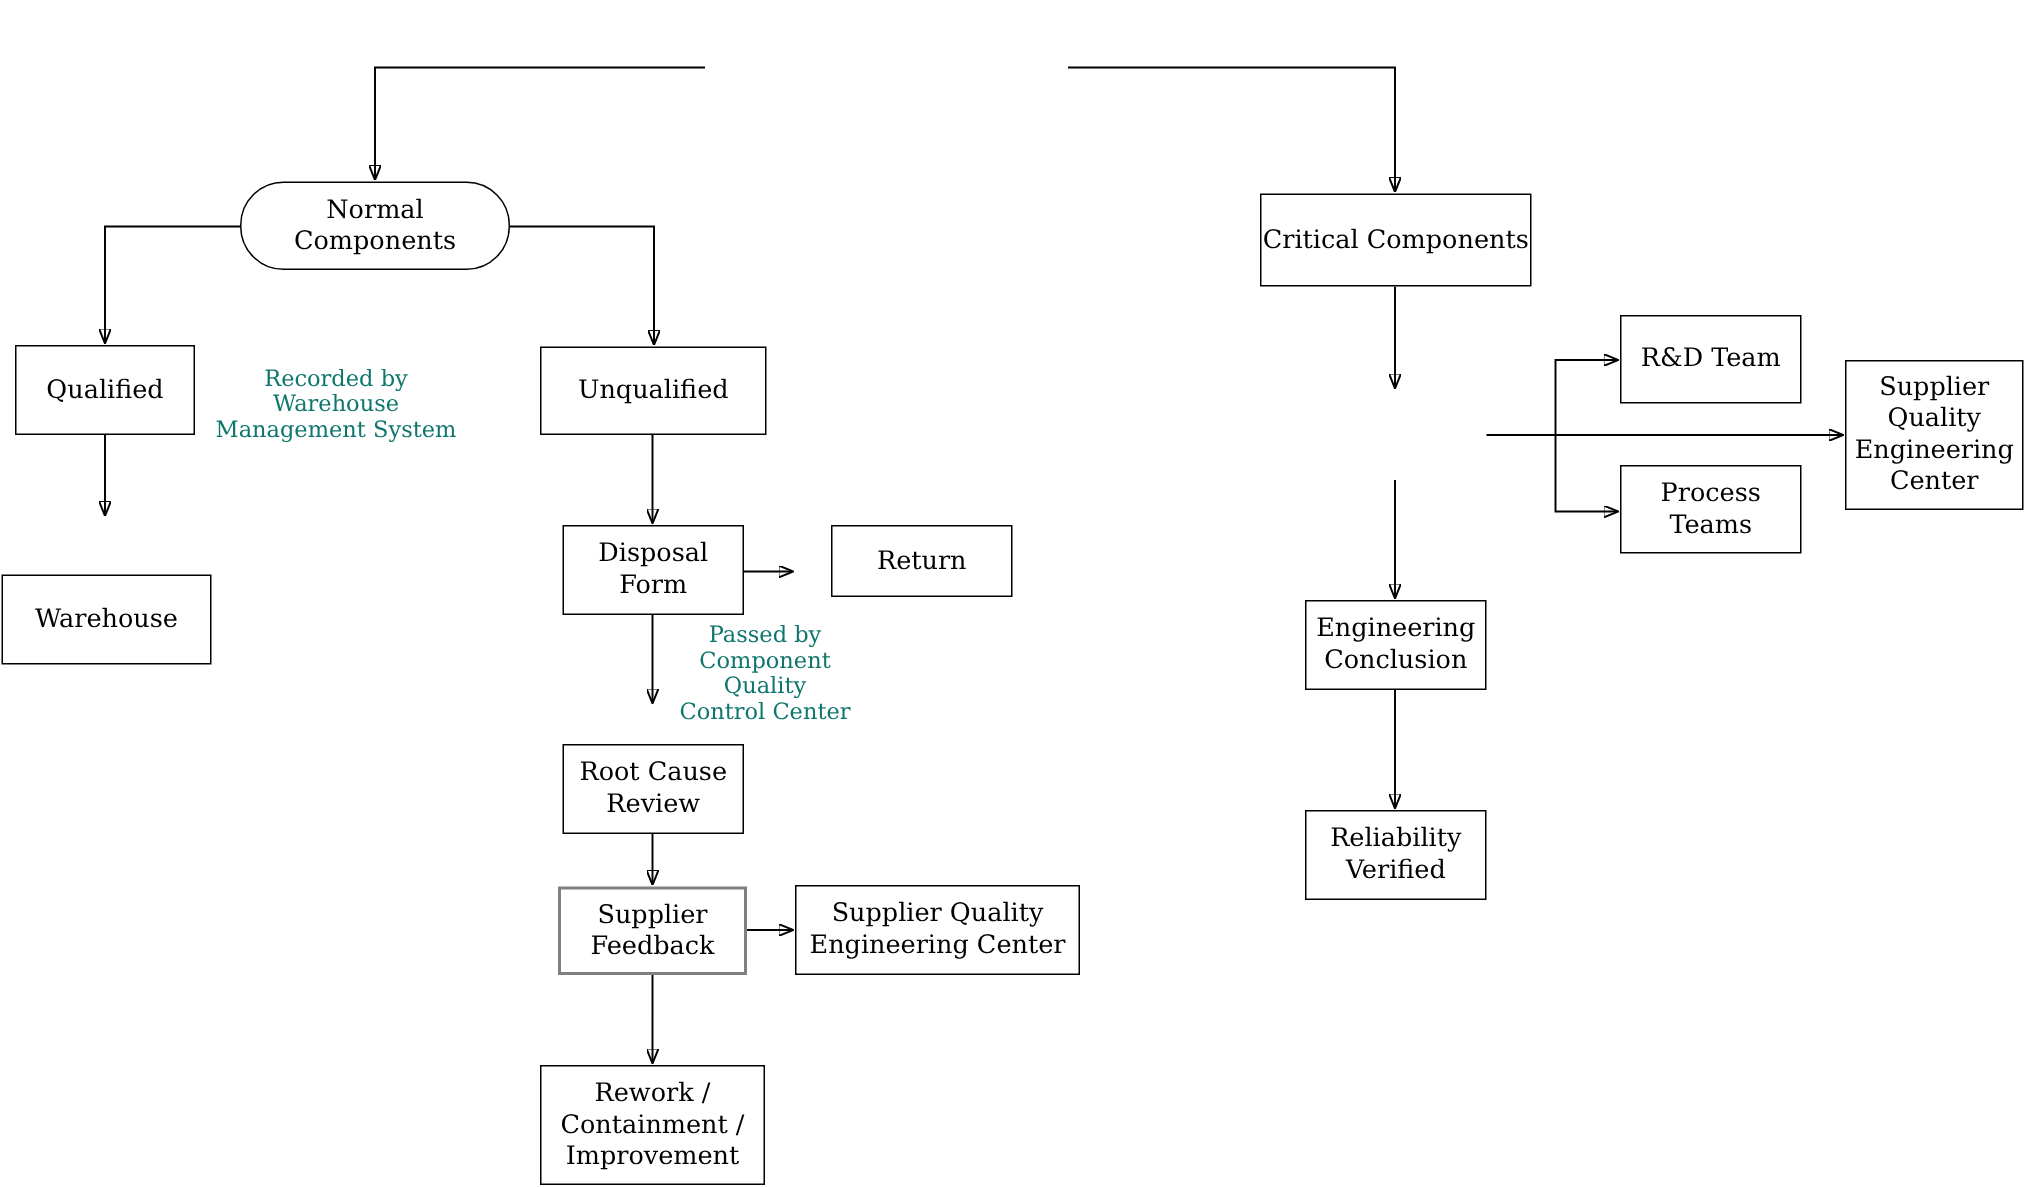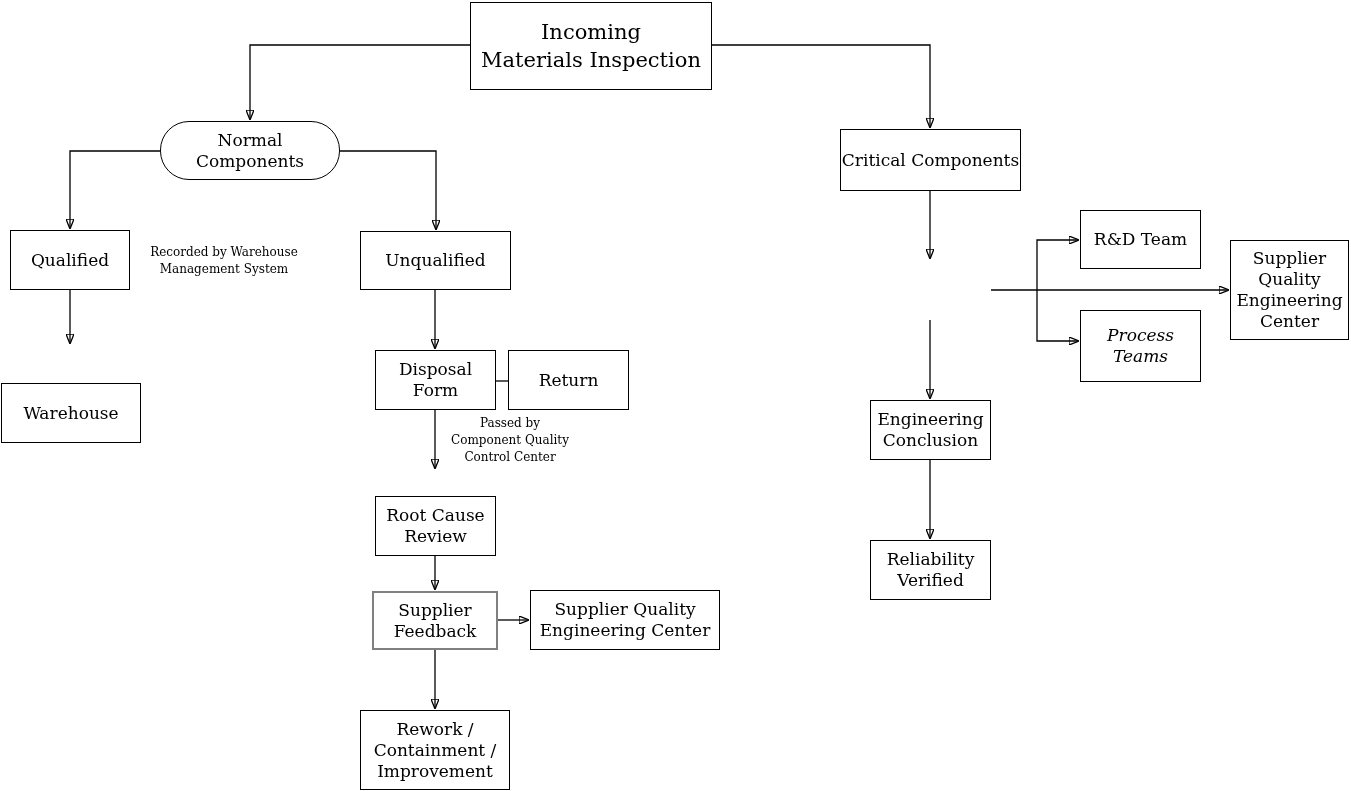--- a/index.html
+++ b/index.html
@@ -46,23 +46,23 @@
     font-size: 21px;
     line-height: 28px;
   }
   .node--selected {
     border: 2.5px solid #808080;
   }
   .annotation {
     position: absolute;
     text-align: center;
     white-space: pre-line;
-    font-size: 12px;
+    font-size: 15px;
     line-height: 17px;
-    color: #000000;
+    color: #0f766e;
   }
 </style>
 </head>
 <body>
 
 <div class="canvas">
 
   <svg class="edges" viewBox="0 0 1351 791" xmlns="http://www.w3.org/2000/svg">
     <defs>
       <marker id="arrow" viewBox="0 0 10 8" refX="9" refY="4" markerWidth="10" markerHeight="8" markerUnits="userSpaceOnUse" orient="auto-start-reverse">
@@ -81,55 +81,53 @@
     <path d="M 498 620 L 528 620" marker-end="url(#arrow)"></path>
     <path d="M 435 650 L 435 708" marker-end="url(#arrow)"></path>
     <path d="M 930 191 L 930 258" marker-end="url(#arrow)"></path>
     <path d="M 991 290 L 1228 290" marker-end="url(#arrow)"></path>
     <path d="M 1037 290 L 1037 240 L 1078 240" marker-end="url(#arrow)"></path>
     <path d="M 1037 290 L 1037 341 L 1078 341" marker-end="url(#arrow)"></path>
     <path d="M 930 320 L 930 398" marker-end="url(#arrow)"></path>
     <path d="M 930 460 L 930 538" marker-end="url(#arrow)"></path>
   </svg>
 
-  <div class="node node--title" style="left:470px; top:2px; width:242px; height:88px;">Incoming
-Materials Inspection</div>
 
   <div class="node" style="left:160px; top:121px; width:180px; height:59px;border-radius:29px;">Normal Components</div>
 
   <div class="node" style="left:840px; top:129px; width:181px; height:62px;">Critical Components</div>
 
   <div class="node" style="left:10px; top:230px; width:120px; height:60px;">Qualified</div>
 
   <div class="node" style="left:360px; top:231px; width:151px; height:59px;">Unqualified</div>
 
   <div class="node" style="left:1px; top:345px; width:140px; height:60px;margin-top:38px;">Warehouse</div>
 
   <div class="node" style="left:375px; top:350px; width:121px; height:60px;">Disposal
 Form</div>
 
-  <div class="node" style="left:508px; top:350px; width:121px; height:60px;">Return</div>
+  <div class="node" style="left:554px; top:350px; width:121px; height:48px;">Return</div>
 
   <div class="node" style="left:375px; top:496px; width:121px; height:60px;">Root Cause
 Review</div>
 
   <div class="node node--selected" style="left:372px; top:591px; width:126px; height:59px;">Supplier
 Feedback</div>
 
   <div class="node" style="left:530px; top:590px; width:190px; height:60px;">Supplier Quality
 Engineering Center</div>
 
   <div class="node" style="left:360px; top:710px; width:150px; height:80px;">Rework /
 Containment /
 Improvement</div>
 
 
   <div class="node" style="left:1080px; top:210px; width:121px; height:59px;">R&amp;D Team</div>
 
-  <div class="node" style="left:1080px; top:310px; width:121px; height:72px;font-style:italic;">Process
+  <div class="node" style="left:1080px; top:310px; width:121px; height:59px;">Process
 Teams</div>
 
   <div class="node" style="left:1230px; top:240px; width:119px; height:100px;">Supplier
 Quality
 Engineering
 Center</div>
 
   <div class="node" style="left:870px; top:400px; width:121px; height:60px;">Engineering
 Conclusion</div>
 

